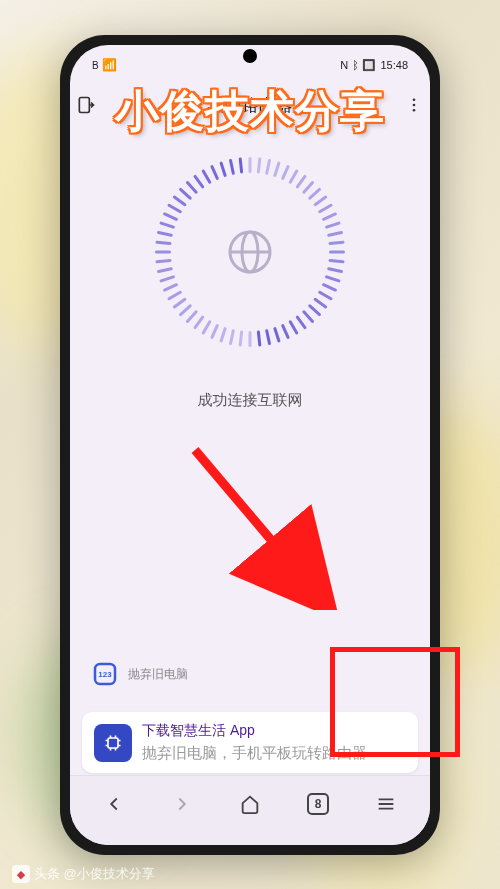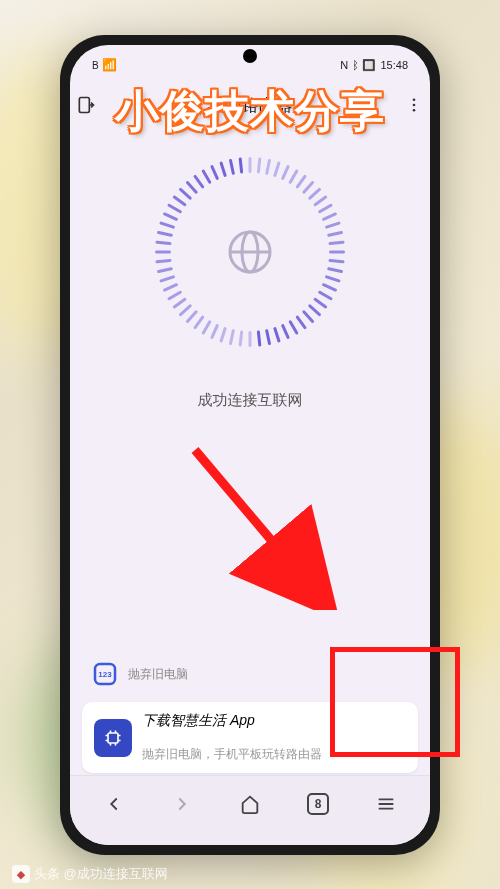--- a/index.html
+++ b/index.html
@@ -190,22 +190,22 @@
       background: #3548c4;
       border-radius: 8px;
       display: flex;
       align-items: center;
       justify-content: center;
       color: #fff;
       font-size: 12px;
       font-weight: bold;
     }
     .promo-text { flex: 1; }
-    .promo-title { font-size: 14px; color: #000000; font-weight: 500; font-style: italic; }
-    .promo-sub { font-size: 12px; color: #999; margin-top: 16px; }
+    .promo-title { font-size: 14px; color: #4c1d95; font-weight: 500; }
+    .promo-sub { font-size: 15px; color: #999; margin-top: 4px; }
 
     
     .browser-nav {
       position: absolute;
       bottom: 0;
       left: 0;
       right: 0;
       height: 70px;
       background: #f0eaf4;
       display: flex;
@@ -439,14 +439,14 @@
       <marker id="ah" markerWidth="12" markerHeight="12" refX="6" refY="6" orient="auto">
         <path d="M0,0 L12,6 L0,12 z" fill="#ff1a1a"></path>
       </marker>
     </defs>
     <line x1="15" y1="10" x2="125" y2="140" stroke="#ff1a1a" stroke-width="9" marker-end="url(#ah)"></line>
   </svg>
 </div>
 
 <div class="watermark">
   <span class="wm-icon">◆</span>
-  <span>头条 @成功连接互联网</span>
+  <span>头条 @小俊技术分享</span>
 </div>
 
 </body></html>

